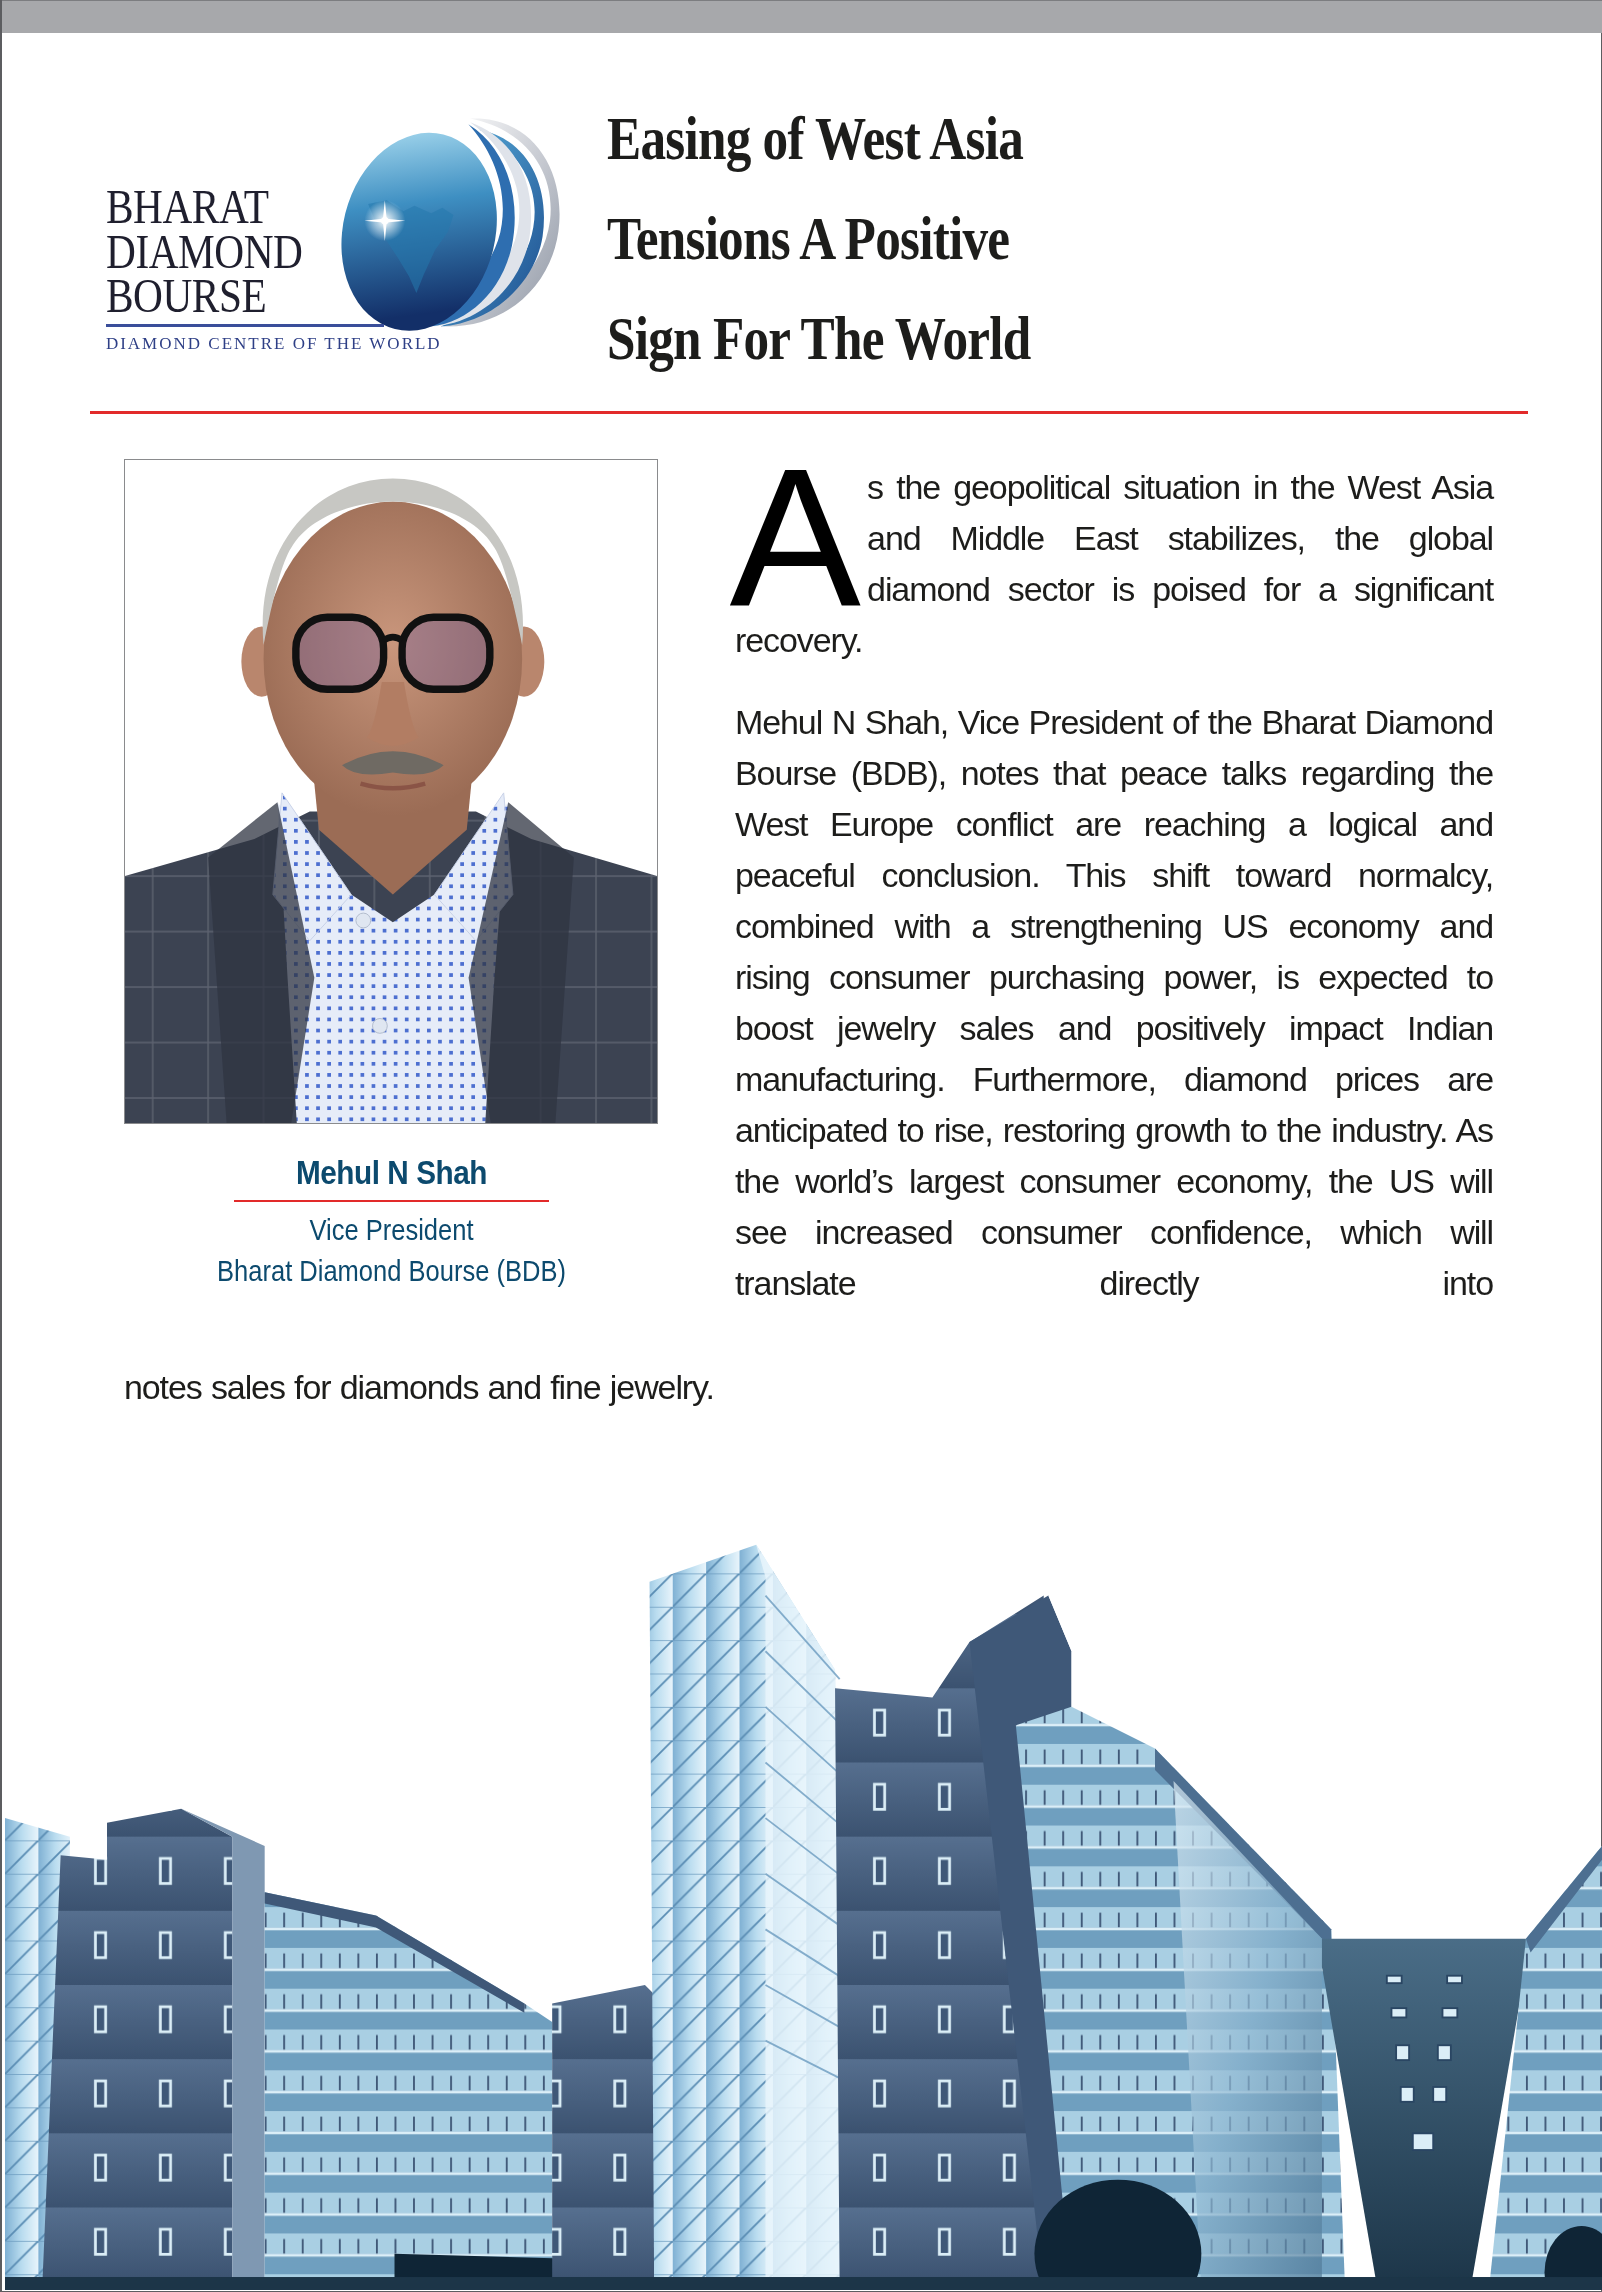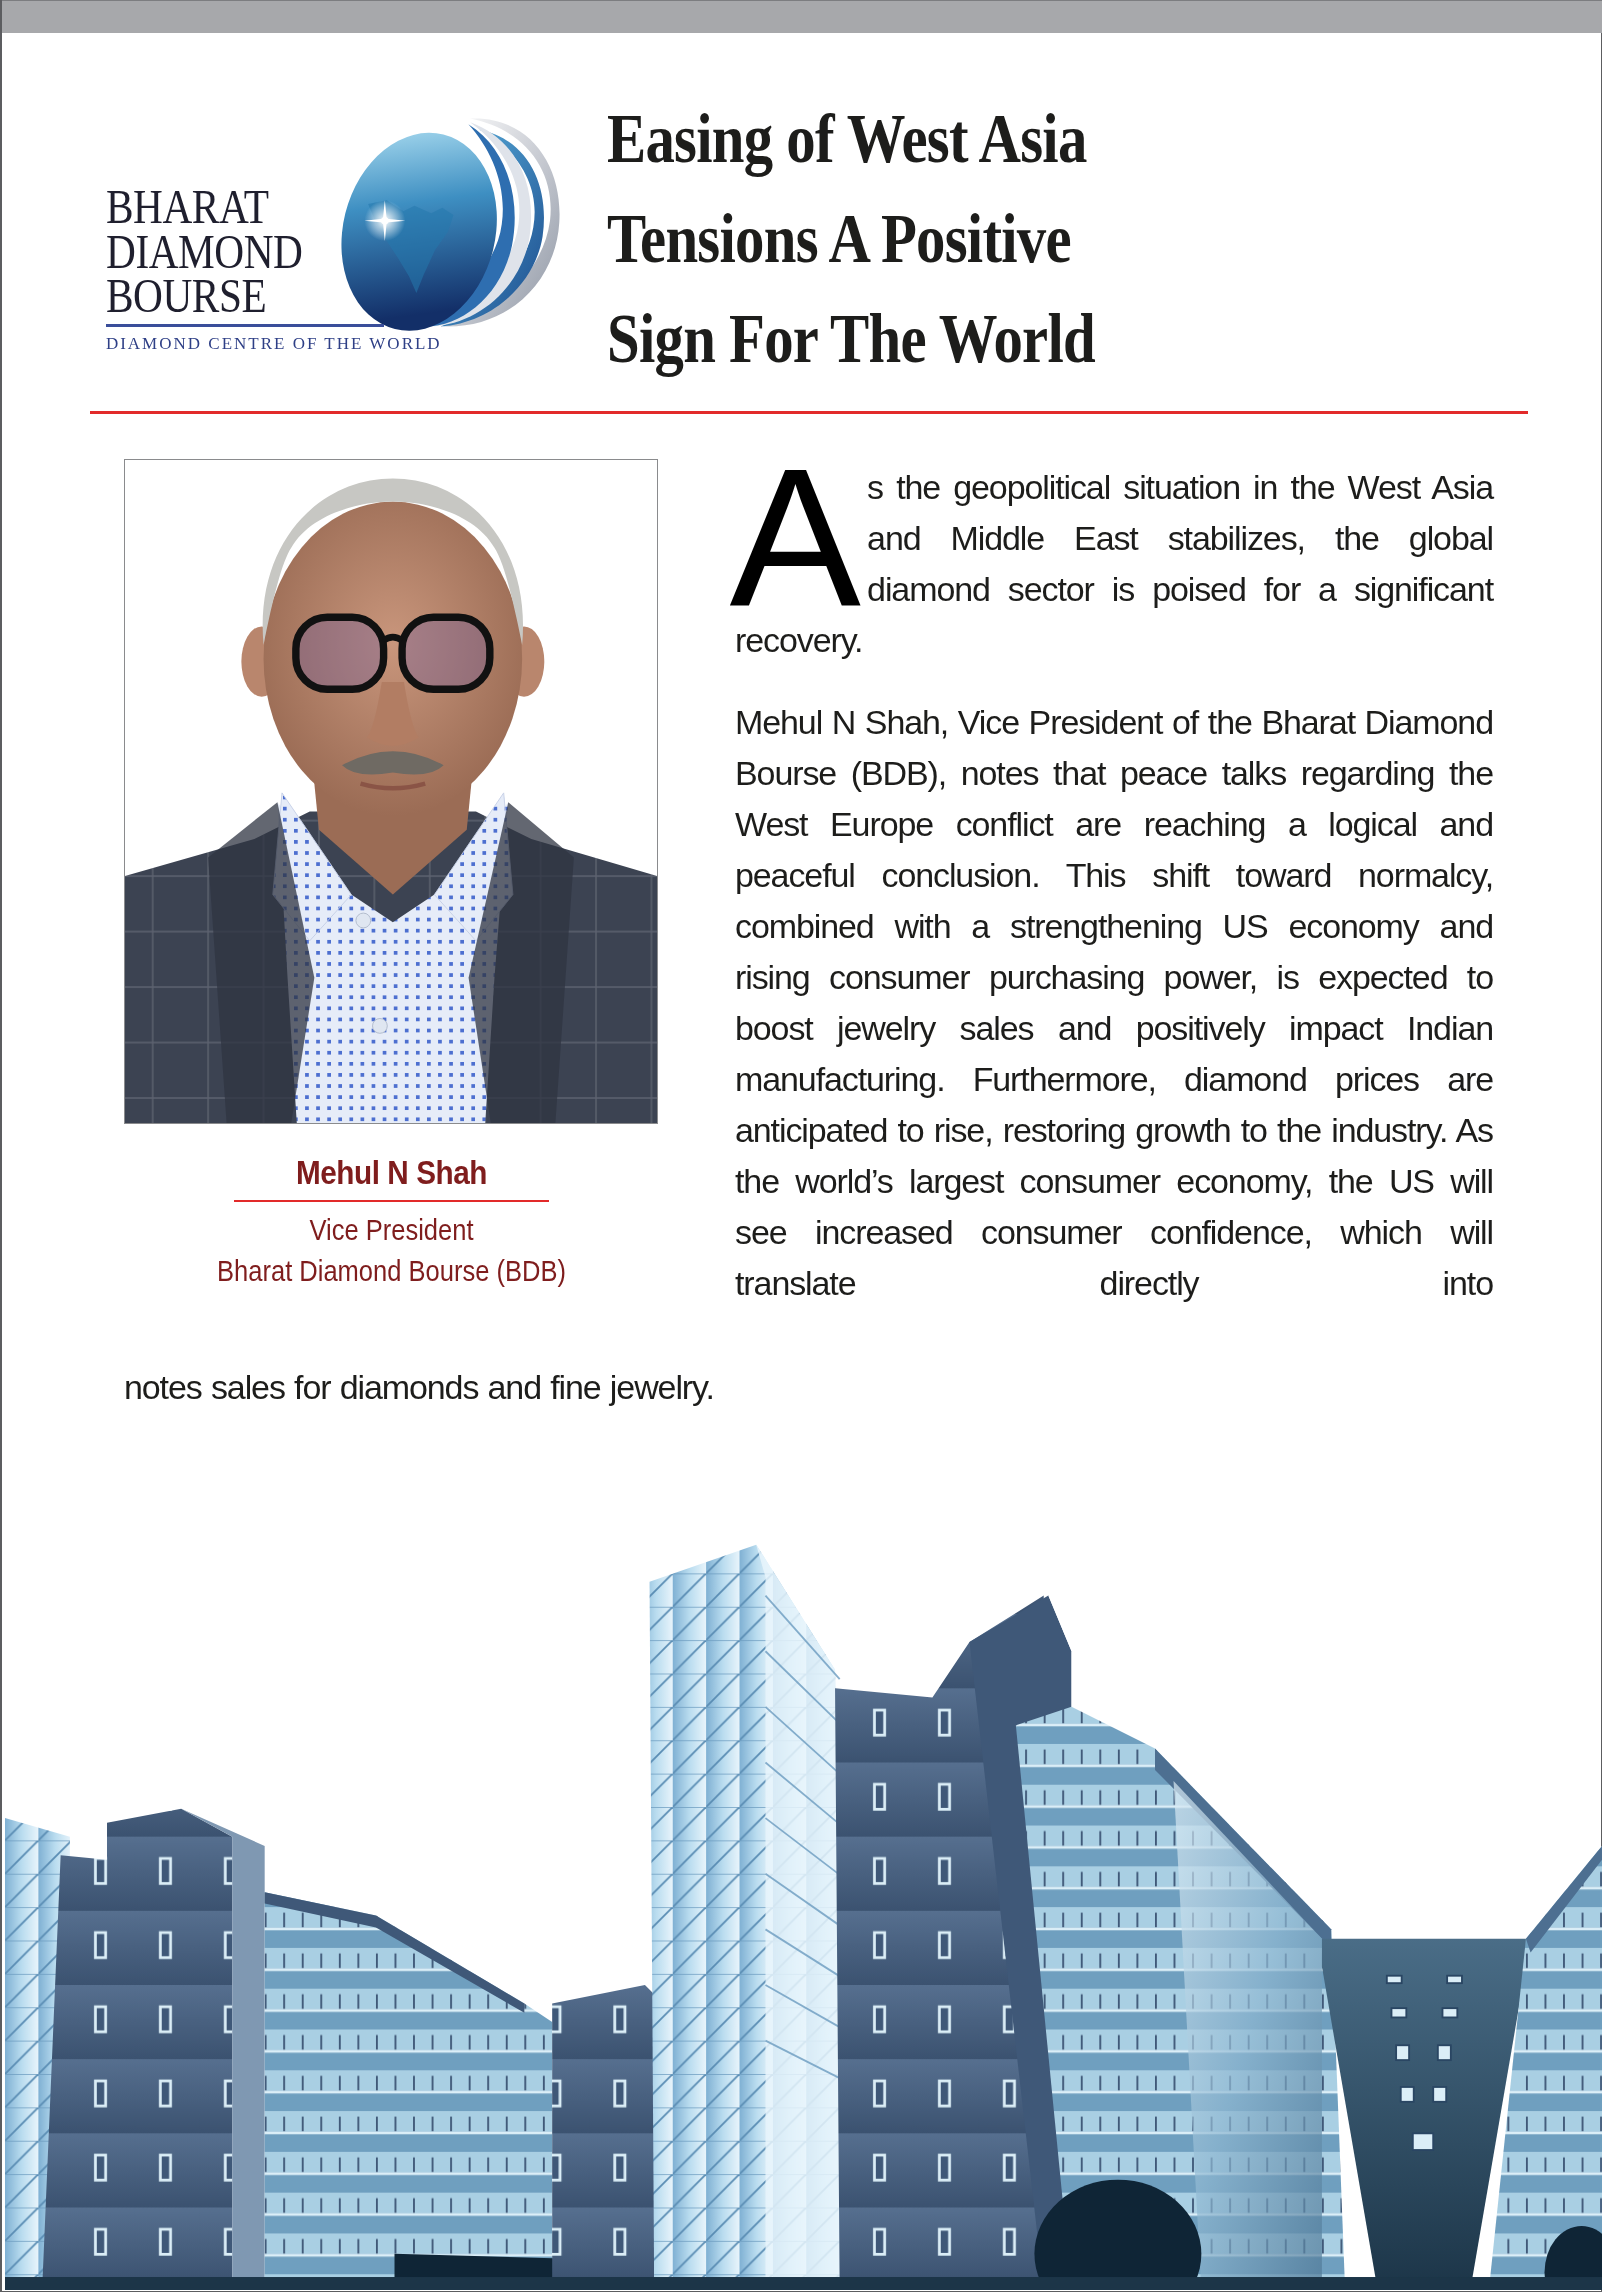--- a/index.html
+++ b/index.html
@@ -28,34 +28,34 @@
   .logo-tag {
     position: absolute; left: 1.9px; top: 223px; font-family: "Liberation Serif", serif;
     font-size: 17px; letter-spacing: 2px; color: #2e3f86; white-space: nowrap;
   }
   .logo-globe { position: absolute; left: 227px; top: 0px; width: 232px; height: 223px; }
 
   
   .headline {
     position: absolute; left: 605px; top: 89px; width: 928px;
     font-family: "Liberation Serif", serif; font-weight: bold; color: #1d1d1b;
-    font-size: 70px; line-height: 100px; letter-spacing: -0.9px;
+    font-size: 61px; line-height: 100px; letter-spacing: -0.9px;
   }
   .headline .hl-line { display: block; white-space: nowrap; transform: scaleX(0.84); transform-origin: left top; }
 
   .title-rule { position: absolute; left: 88px; top: 411px; width: 1438px; height: 2.8px; background: #e22a2a; }
 
   
   .photo-frame {
     position: absolute; left: 122px; top: 459px; width: 534px; height: 665px;
     box-sizing: border-box; border: 1.9px solid #8a8b8d; background: #ffffff; overflow: hidden;
   }
   .photo-frame svg { display: block; width: 100%; height: 100%; }
 
-  .caption { position: absolute; left: 139px; top: 1150px; width: 501px; text-align: center; font-family: "Liberation Sans", sans-serif; color: #7f1d1d; }
+  .caption { position: absolute; left: 139px; top: 1150px; width: 501px; text-align: center; font-family: "Liberation Sans", sans-serif; color: #0c4a6e; }
   .caption-name { font-size: 33px; font-weight: bold; line-height: 46px; letter-spacing: -0.5px; transform: scaleX(0.9); }
   .caption-rule { width: 315px; height: 2.8px; background: #e22a2a; margin: 3.7px auto 7.4px auto; }
   .caption-role, .caption-org { font-size: 29px; line-height: 41px; transform: scaleX(0.88); }
 
   
   .body-text {
     position: absolute; font-family: "Liberation Sans", sans-serif; color: #1d1d1b;
     font-size: 34px; line-height: 51px; text-align: justify; letter-spacing: -1.1px; word-spacing: 0.9px;
   }
   .body-right { left: 733px; top: 462px; width: 758px; }

